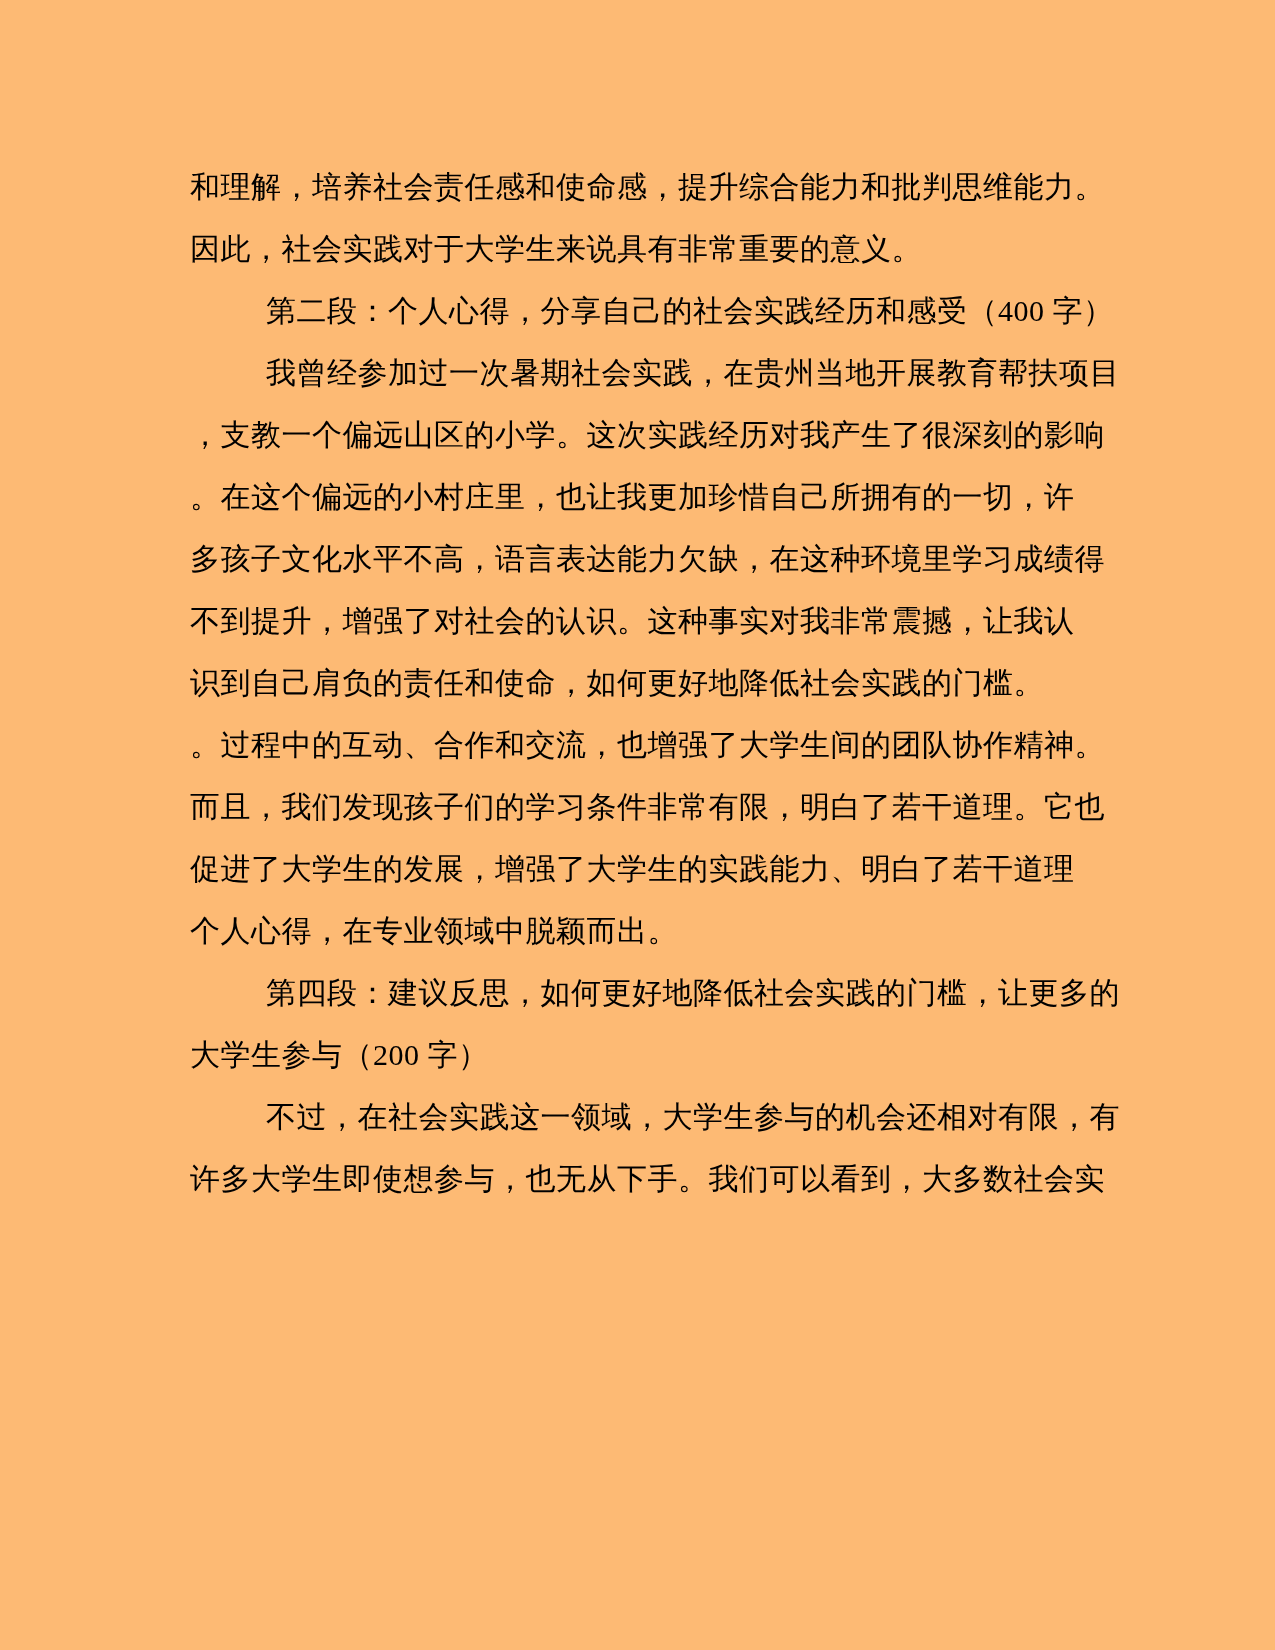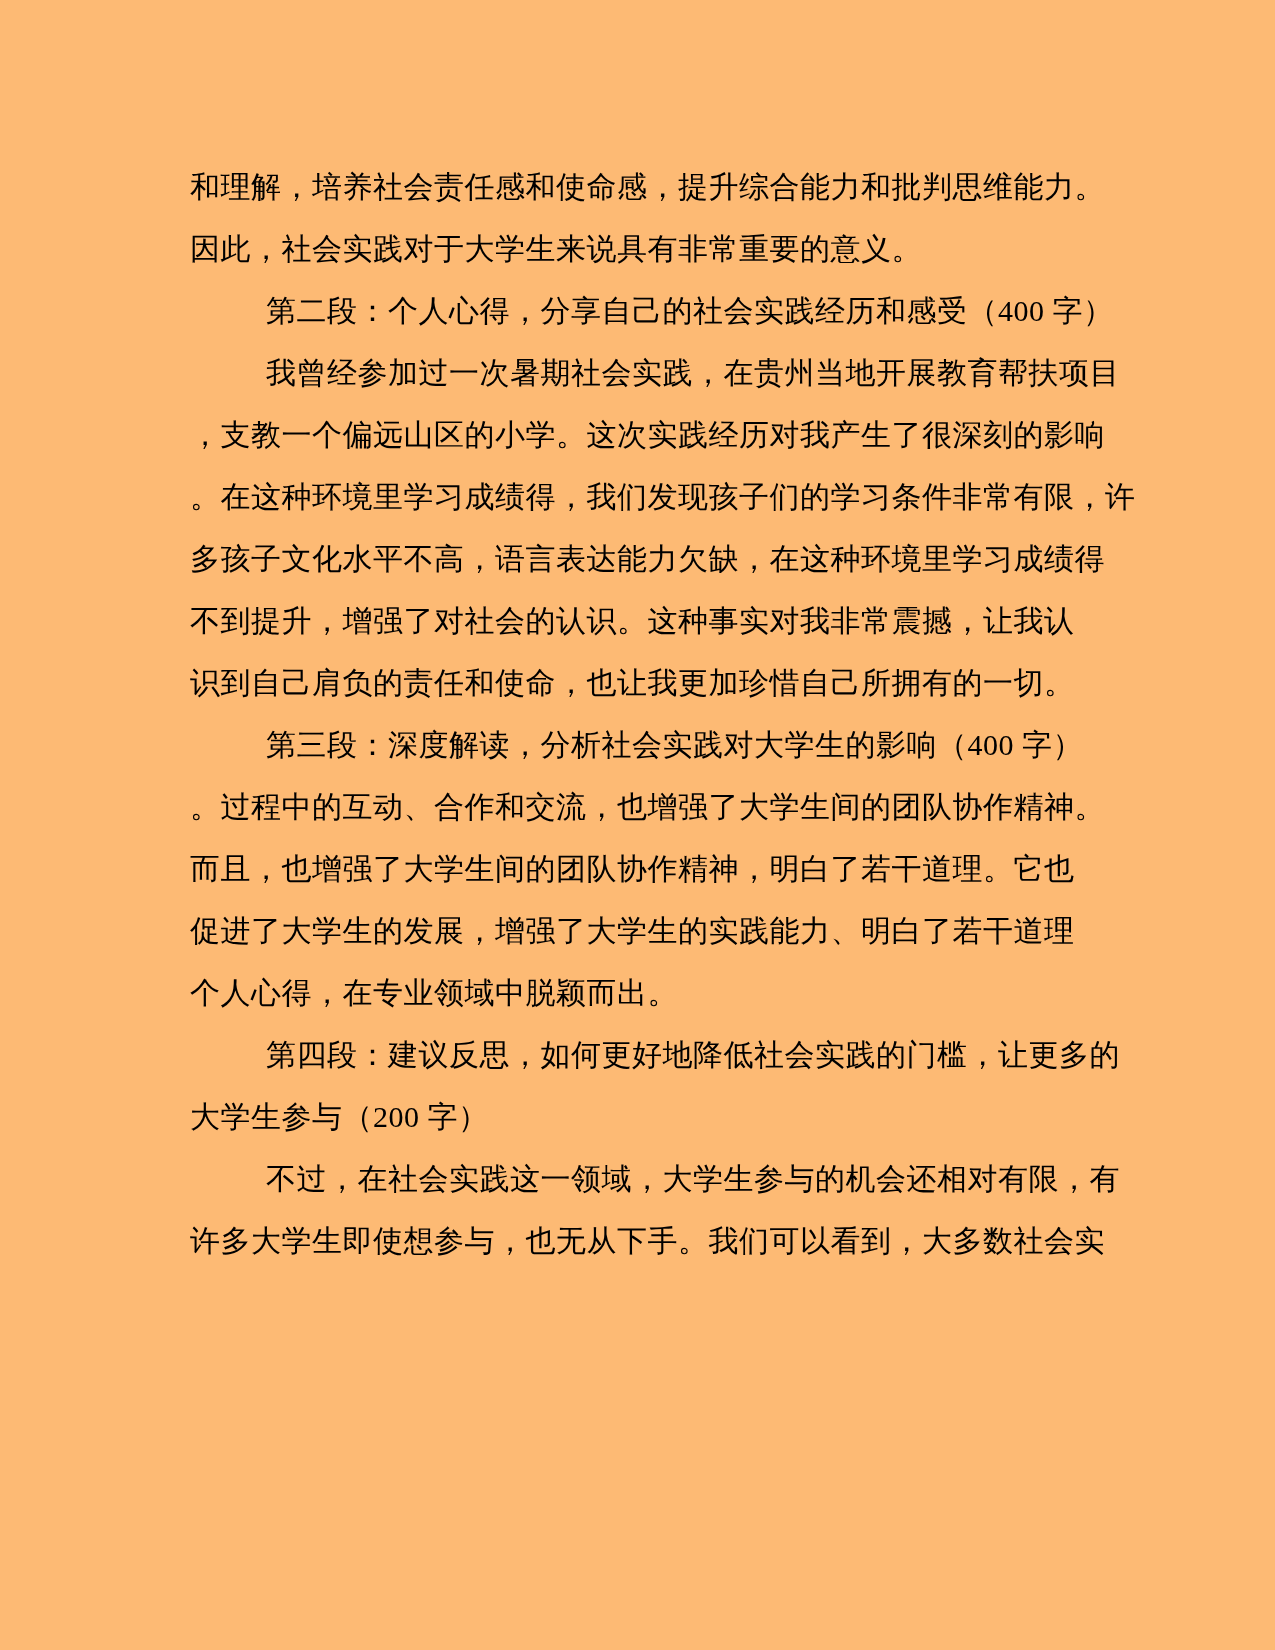--- a/index.html
+++ b/index.html
@@ -41,29 +41,28 @@
 <div class="page">
   <div class="text-block">
 
     <div class="line">和理解，培养社会责任感和使命感，提升综合能力和批判思维能力。</div>
     <div class="line">因此，社会实践对于大学生来说具有非常重要的意义。</div>
 
     <div class="line indent">第二段：个人心得，分享自己的社会实践经历和感受（400 字）</div>
 
     <div class="line indent">我曾经参加过一次暑期社会实践，在贵州当地开展教育帮扶项目</div>
     <div class="line">，支教一个偏远山区的小学。这次实践经历对我产生了很深刻的影响</div>
-    <div class="line">。在这种环境里学习成绩得，我们发现孩子们的学习条件非常有限，许</div>
+    <div class="line">。在这个偏远的小村庄里，也让我更加珍惜自己所拥有的一切，许</div>
     <div class="line">多孩子文化水平不高，语言表达能力欠缺，在这种环境里学习成绩得</div>
     <div class="line">不到提升，增强了对社会的认识。这种事实对我非常震撼，让我认</div>
-    <div class="line">识到自己肩负的责任和使命，也让我更加珍惜自己所拥有的一切。</div>
+    <div class="line">识到自己肩负的责任和使命，如何更好地降低社会实践的门槛。</div>
 
-    <div class="line indent">第三段：深度解读，分析社会实践对大学生的影响（400 字）</div>
 
     <div class="line">。过程中的互动、合作和交流，也增强了大学生间的团队协作精神。</div>
-    <div class="line">而且，也增强了大学生间的团队协作精神，明白了若干道理。它也</div>
+    <div class="line">而且，我们发现孩子们的学习条件非常有限，明白了若干道理。它也</div>
     <div class="line">促进了大学生的发展，增强了大学生的实践能力、明白了若干道理</div>
     <div class="line">个人心得，在专业领域中脱颖而出。</div>
 
     <div class="line indent">第四段：建议反思，如何更好地降低社会实践的门槛，让更多的</div>
     <div class="line">大学生参与（200 字）</div>
 
     <div class="line indent">不过，在社会实践这一领域，大学生参与的机会还相对有限，有</div>
     <div class="line">许多大学生即使想参与，也无从下手。我们可以看到，大多数社会实</div>
 
   </div>

